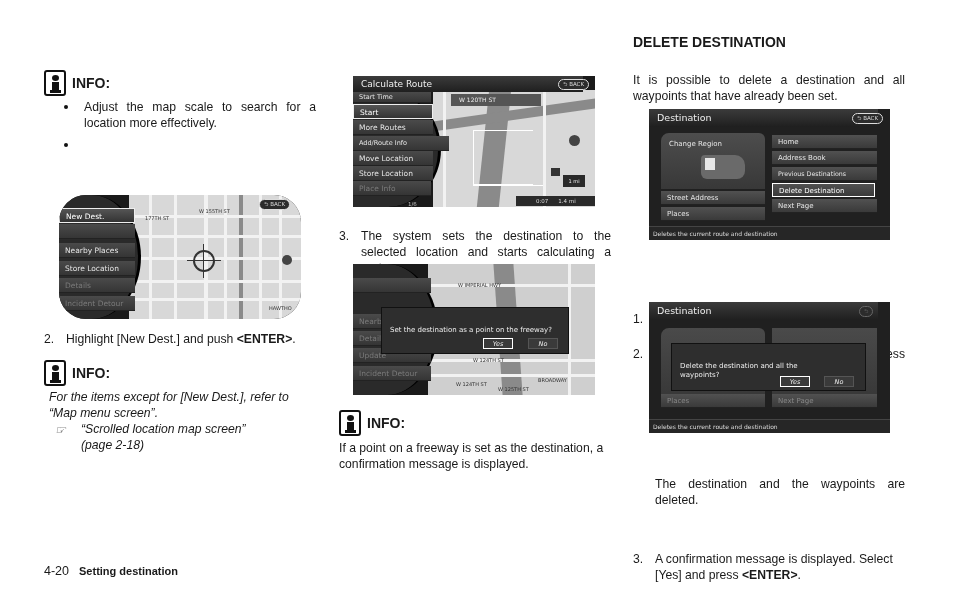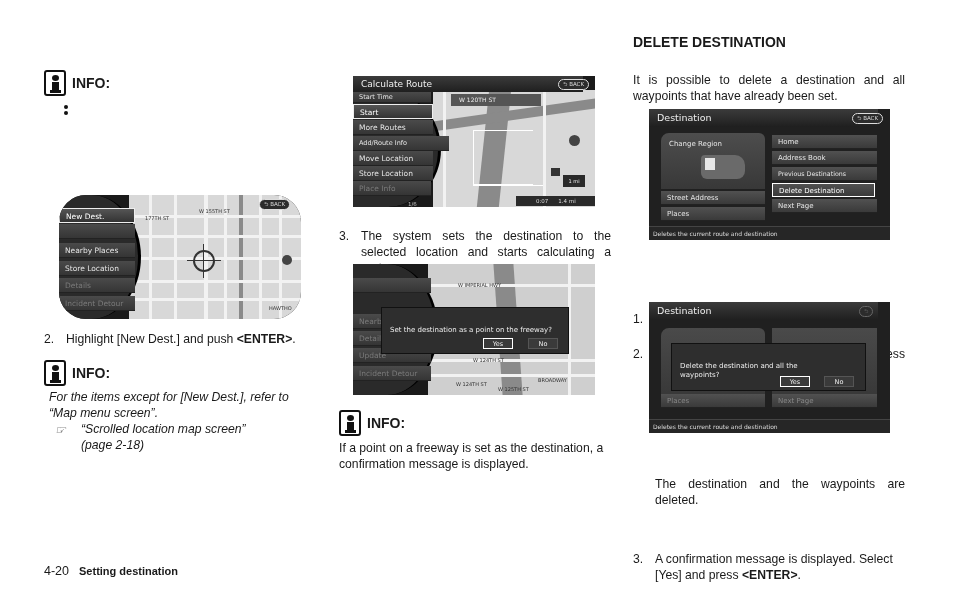--- a/index.html
+++ b/index.html
@@ -29,21 +29,21 @@
   .map .road { position: absolute; background: #f2f2f2; }
   .map .road.dark { background: #8a8a8a; }
   .map .lbl { position: absolute; font-size: 5px; color: #333; white-space: nowrap; }
   .menu-panel { position: absolute; background: #2a2a2a; border-right: 3px solid #000; border-radius: 0 60% 60% 0 / 0 50% 50% 0; }
   .menu-item { position: absolute; left: 0; height: 15px; font-size: 7.5px; color: #e5e5e5; padding-left: 6px; line-height: 15px; background: linear-gradient(#4a4a4a, #353535); border-bottom: 1px solid #222; white-space: nowrap; }
   .menu-item.sel { border: 1px solid #eee; background: linear-gradient(#555, #333); color: #fff; }
   .menu-item.dim { color: #7a7a7a; }
   .back-btn { position: absolute; border: 1px solid #ddd; border-radius: 7px; font-size: 5.5px; color: #ddd; height: 11px; line-height: 9px; padding: 0 4px; background: #2c2c2c; white-space: nowrap; }
   .title-bar { position: absolute; left: 0; right: 12px; top: 0; height: 16px; background: linear-gradient(#3b3b3b, #1f1f1f); color: #eee; font-size: 9px; padding-left: 8px; line-height: 16px; }
   .dialog { position: absolute; background: #2e2e2e; border: 1px solid #111; color: #eee; font-size: 7px; line-height: 9px; padding: 18px 8px; }
-  .dlg-btn { position: absolute; height: 11px; width: 30px; font-size: 6.5px; text-align: center; line-height: 10px; color: #eee; background: #3a3a3a; border: 1px solid #555; }
+  .dlg-btn { position: absolute; height: 11px; width: 30px; font-size: 6.5px; text-align: center; line-height: 10px; color: #eee; background: #3a3a3a; border: 1px solid #555; font-style: italic; }
   .dlg-btn.sel { border: 1px solid #fff; }
   .dest-item { position: absolute; height: 14px; font-size: 7px; color: #e6e6e6; line-height: 14px; padding-left: 6px; background: linear-gradient(#515151, #3a3a3a); border-bottom: 1px solid #222; white-space: nowrap; }
   .dest-item.sel { border: 1px solid #fff; color: #fff; }
   .status-bar { position: absolute; left: 0; right: 0; bottom: 0; height: 14px; background: #262626; color: #ddd; font-size: 6px; line-height: 14px; padding-left: 4px; border-top: 1px solid #444; }
 
   .footer-num { font-size: 12.5px; }
   .footer-title { font-weight: bold; font-size: 11px; margin-left: 10px; }
 </style>
 </head>
 <body>
@@ -53,20 +53,21 @@
       <div class="dot"></div>
       <div class="bar"></div>
       <div class="base"></div>
     </div>
   <span class="info-label">INFO:</span>
 </div>
 
 <div class="abs j" style="left:44px; top:99px; width:272px;">
   <div class="bullet-item">
     <span class="dot"></span>
+    <span>Adjust the map scale to search for a location more effectively.</span>
   </div>
   <div class="bullet-item" style="margin-top:6px;">
     <span class="dot"></span>
   </div>
 </div>
 
 <div class="shot" style="left:59px; top:195px; width:242px; height:124px;border-radius:27px;">
   <div class="map" style="left:70px; top:0; width:172px; height:124px;">
     <div class="road" style="left:20px; top:0; width:3px; height:124px;"></div>
     <div class="road" style="left:45px; top:0; width:3px; height:124px;"></div>

